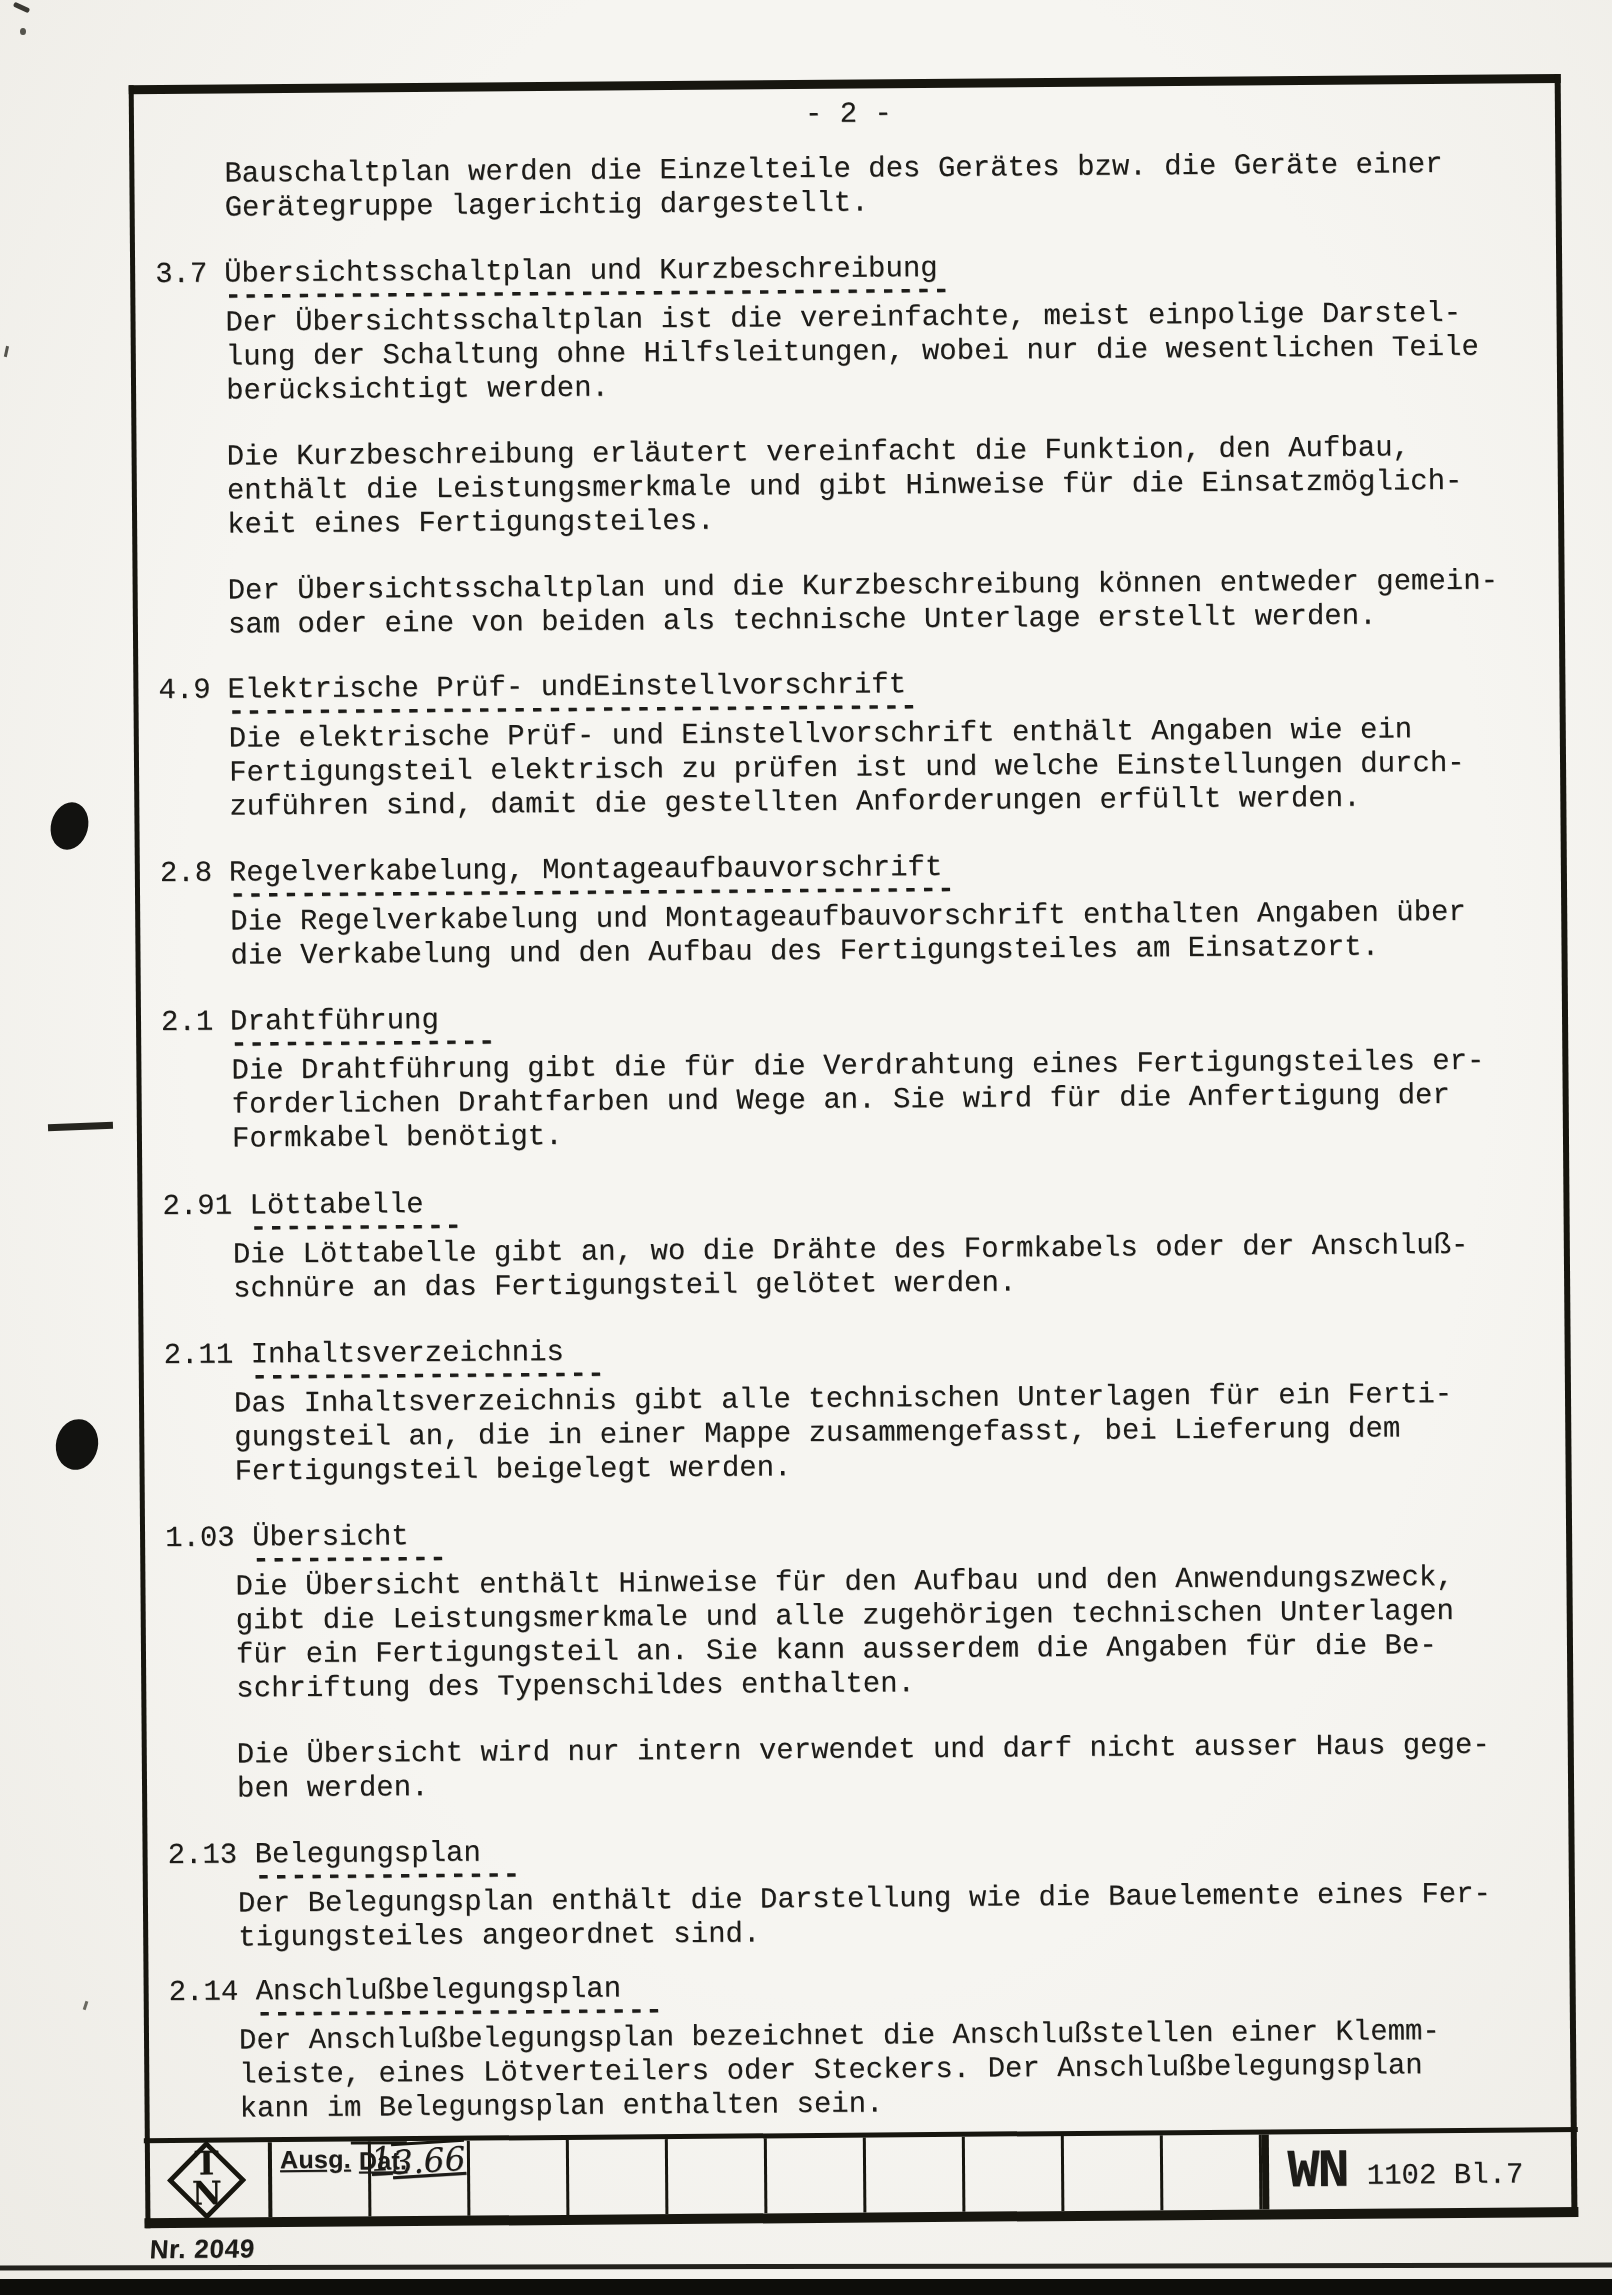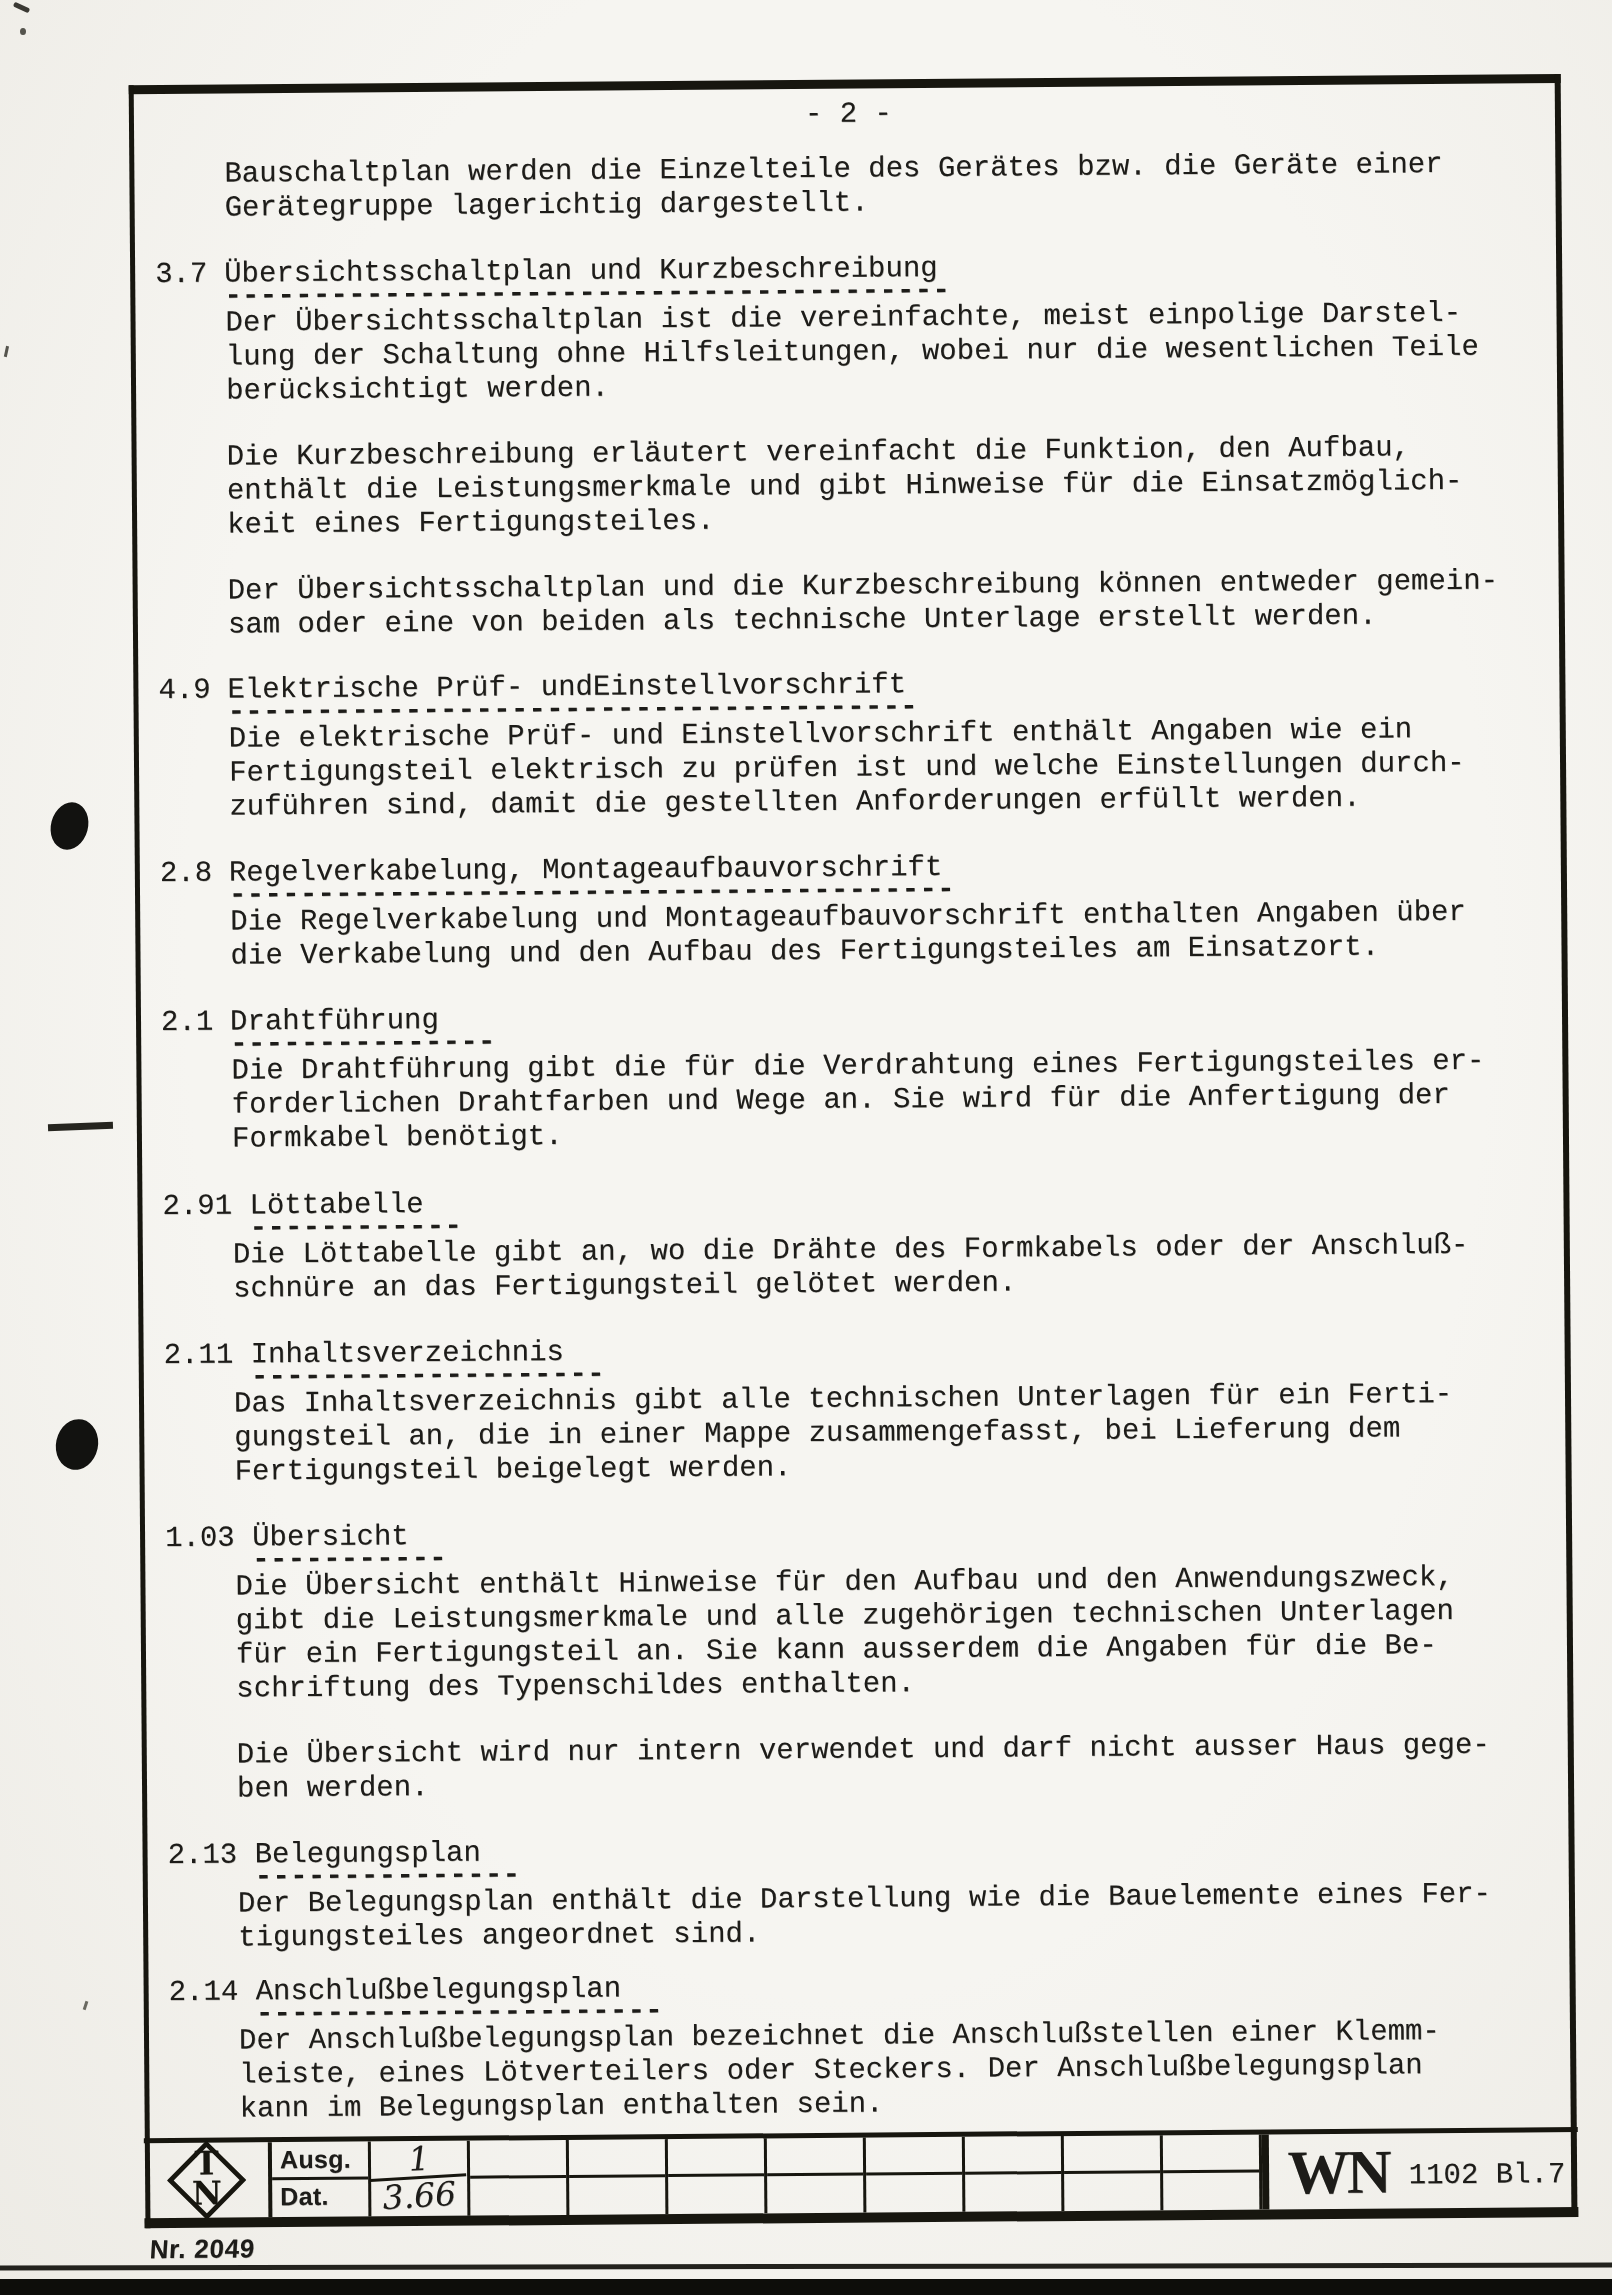--- a/index.html
+++ b/index.html
@@ -29,30 +29,30 @@
   .paras{position:absolute;left:232px;top:49px;}
   .para + .para{margin-top:32px;}
   
   .footer-table{
     position:absolute;left:-5.9px;right:-6.5px;bottom:0;height:90px;
     box-sizing:border-box;display:flex;
     border-top:5.9px solid #17160f;border-bottom:10.5px solid #17160f;
     background:transparent;
   }
   .logo-cell{width:124px;border-right:4.6px solid #17160f;display:flex;align-items:center;justify-content:center;}
-  .col{display:flex;flex-direction:column;box-sizing:border-box;border-right:3.9px solid #17160f;}
+  .col{display:flex;flex-direction:row;box-sizing:border-box;border-right:3.9px solid #17160f;text-decoration:underline;}
   .col .h{height:35px;line-height:35px;box-sizing:border-box;overflow:visible;}
   .col .h + .h{border-top:3.9px solid #17160f;height:35px;line-height:33px;}
   .labels{width:99px;}
   .label{font-family:"Liberation Sans",sans-serif;font-weight:700;font-size:25px;padding-left:7.9px;letter-spacing:0.3px;}
   .values{width:99px;}
   .value{font-family:"DejaVu Serif",serif;font-style:italic;font-size:33px;text-align:center;transform:rotate(-3deg);}
   .empty{width:99px;}
   .wn-box{flex:1;border-left:7.9px solid #17160f;display:flex;align-items:center;padding-left:18.3px;box-sizing:border-box;}
-  .wn{font-family:Liberation Serif, serif;font-weight:700;font-size:62px;letter-spacing:-2.6px;line-height:1;}
+  .wn{font-family:Liberation Mono, monospace;font-weight:700;font-size:54px;letter-spacing:-2.6px;line-height:1;}
   .wn-num{font-size:29px;margin-left:19.6px;margin-top:9.2px;white-space:pre;}
   .nr{position:absolute;left:141px;top:2234px;font-family:"Liberation Sans",sans-serif;font-weight:700;font-size:26px;transform:skewX(-4deg);letter-spacing:0.7px;}
   
   .scanline{position:absolute;left:0;top:2264px;width:1612px;height:4.6px;background:#23221d;transform:rotate(-0.1deg);}
   .band{position:absolute;left:0;top:2279px;width:1612px;height:16.4px;background:#0d0d0a;}
   .dot{position:absolute;background:#121210;border-radius:50%;}
   .dot1{left:51px;top:802px;width:37px;height:48px;transform:rotate(15deg);}
   .dot2{left:56px;top:1419px;width:42px;height:51px;transform:rotate(12deg);}
   .edge-dash{position:absolute;left:48px;top:1123px;width:65px;height:7.2px;background:#26251f;transform:rotate(-2deg);}
   .speck{position:absolute;background:#3a3933;}

